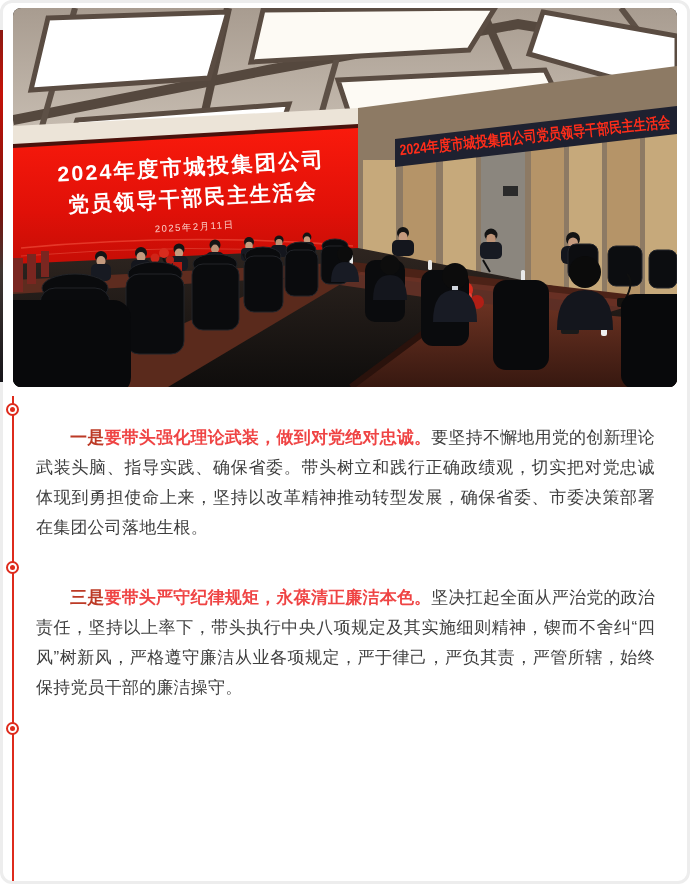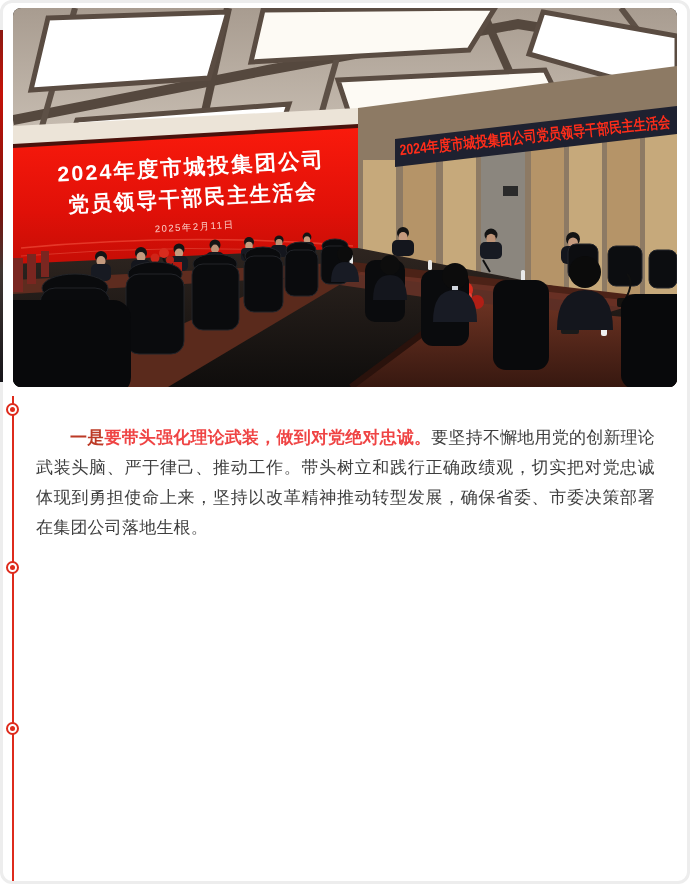--- a/index.html
+++ b/index.html
@@ -294,14 +294,15 @@
 
 <div class="photo-strip"></div>
 <div class="edge-ring"></div>
 
 <div class="timeline"></div>
 <span class="bullet b1"></span>
 <span class="bullet b2"></span>
 <span class="bullet b3"></span>
 
 <main class="content">
-  <p class="p1"><strong class="lead">一是</strong><strong class="emph">要带头强化理论武装，做到对党绝对忠诚。</strong><span>要坚持不懈地用党的创新理论武装头脑、严于律己、推动工作。带头树立和践行正确政绩观，切实把对党忠诚体现到勇担使命上来，坚持以改革精神推动转型发展，确保省委、市委决策部署在集团公司落地生根。</span></p>
+  <p class="p1"><strong class="lead">一是</strong><strong class="emph">要带头强化理论武装，做到对党绝对忠诚。</strong><span>要坚持不懈地用党的创新理论武装头脑、指导实践、确保省委。带头树立和践行正确政绩观，切实把对党忠诚体现到勇担使命上来，坚持以改革精神推动转型发展，确保省委、市委决策部署在集团公司落地生根。</span></p>
+  <p class="p3"><strong class="lead">三是</strong><strong class="emph">要带头严守纪律规矩，永葆清正廉洁本色。</strong><span>坚决扛起全面从严治党的政治责任，坚持以上率下，带头执行中央八项规定及其实施细则精神，锲而不舍纠“四风”树新风，严格遵守廉洁从业各项规定，严于律己，严负其责，严管所辖，始终保持党员干部的廉洁操守。</span></p>
 </main>
 
 </body></html>

